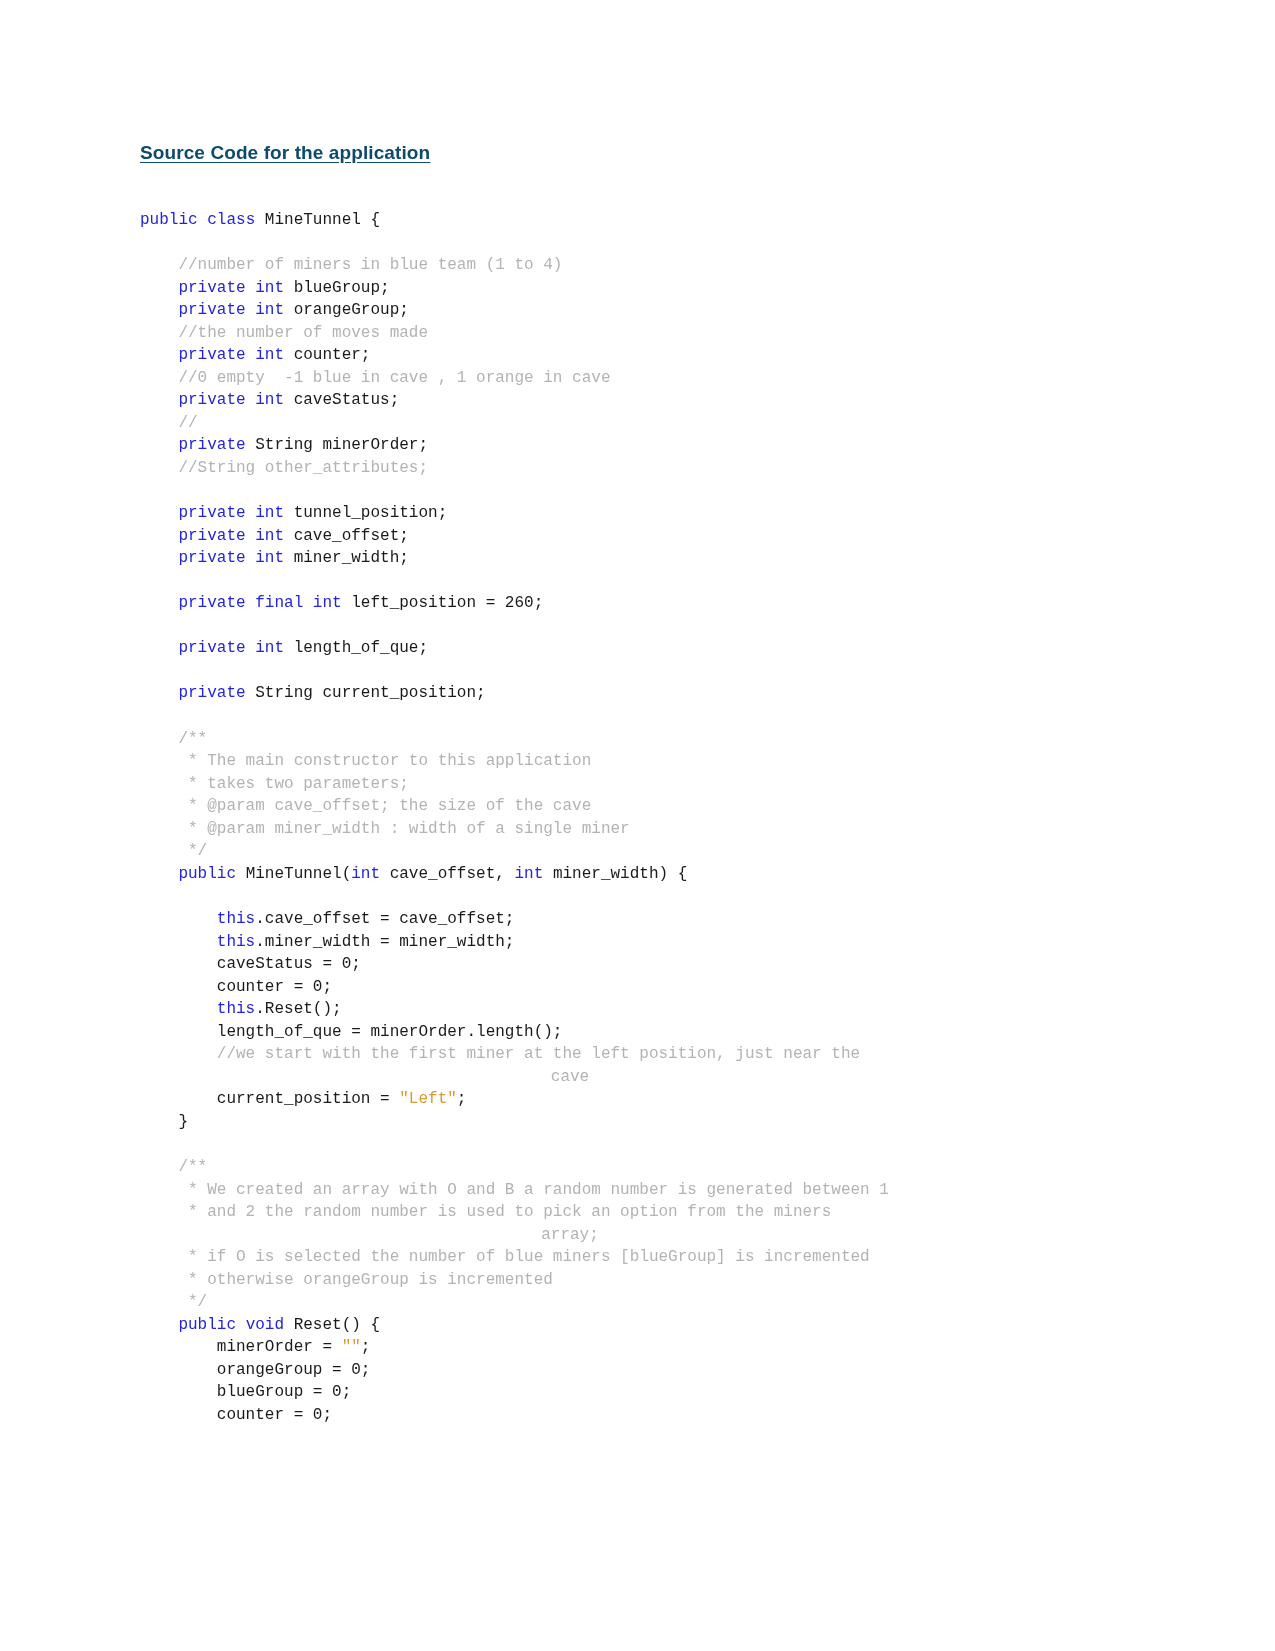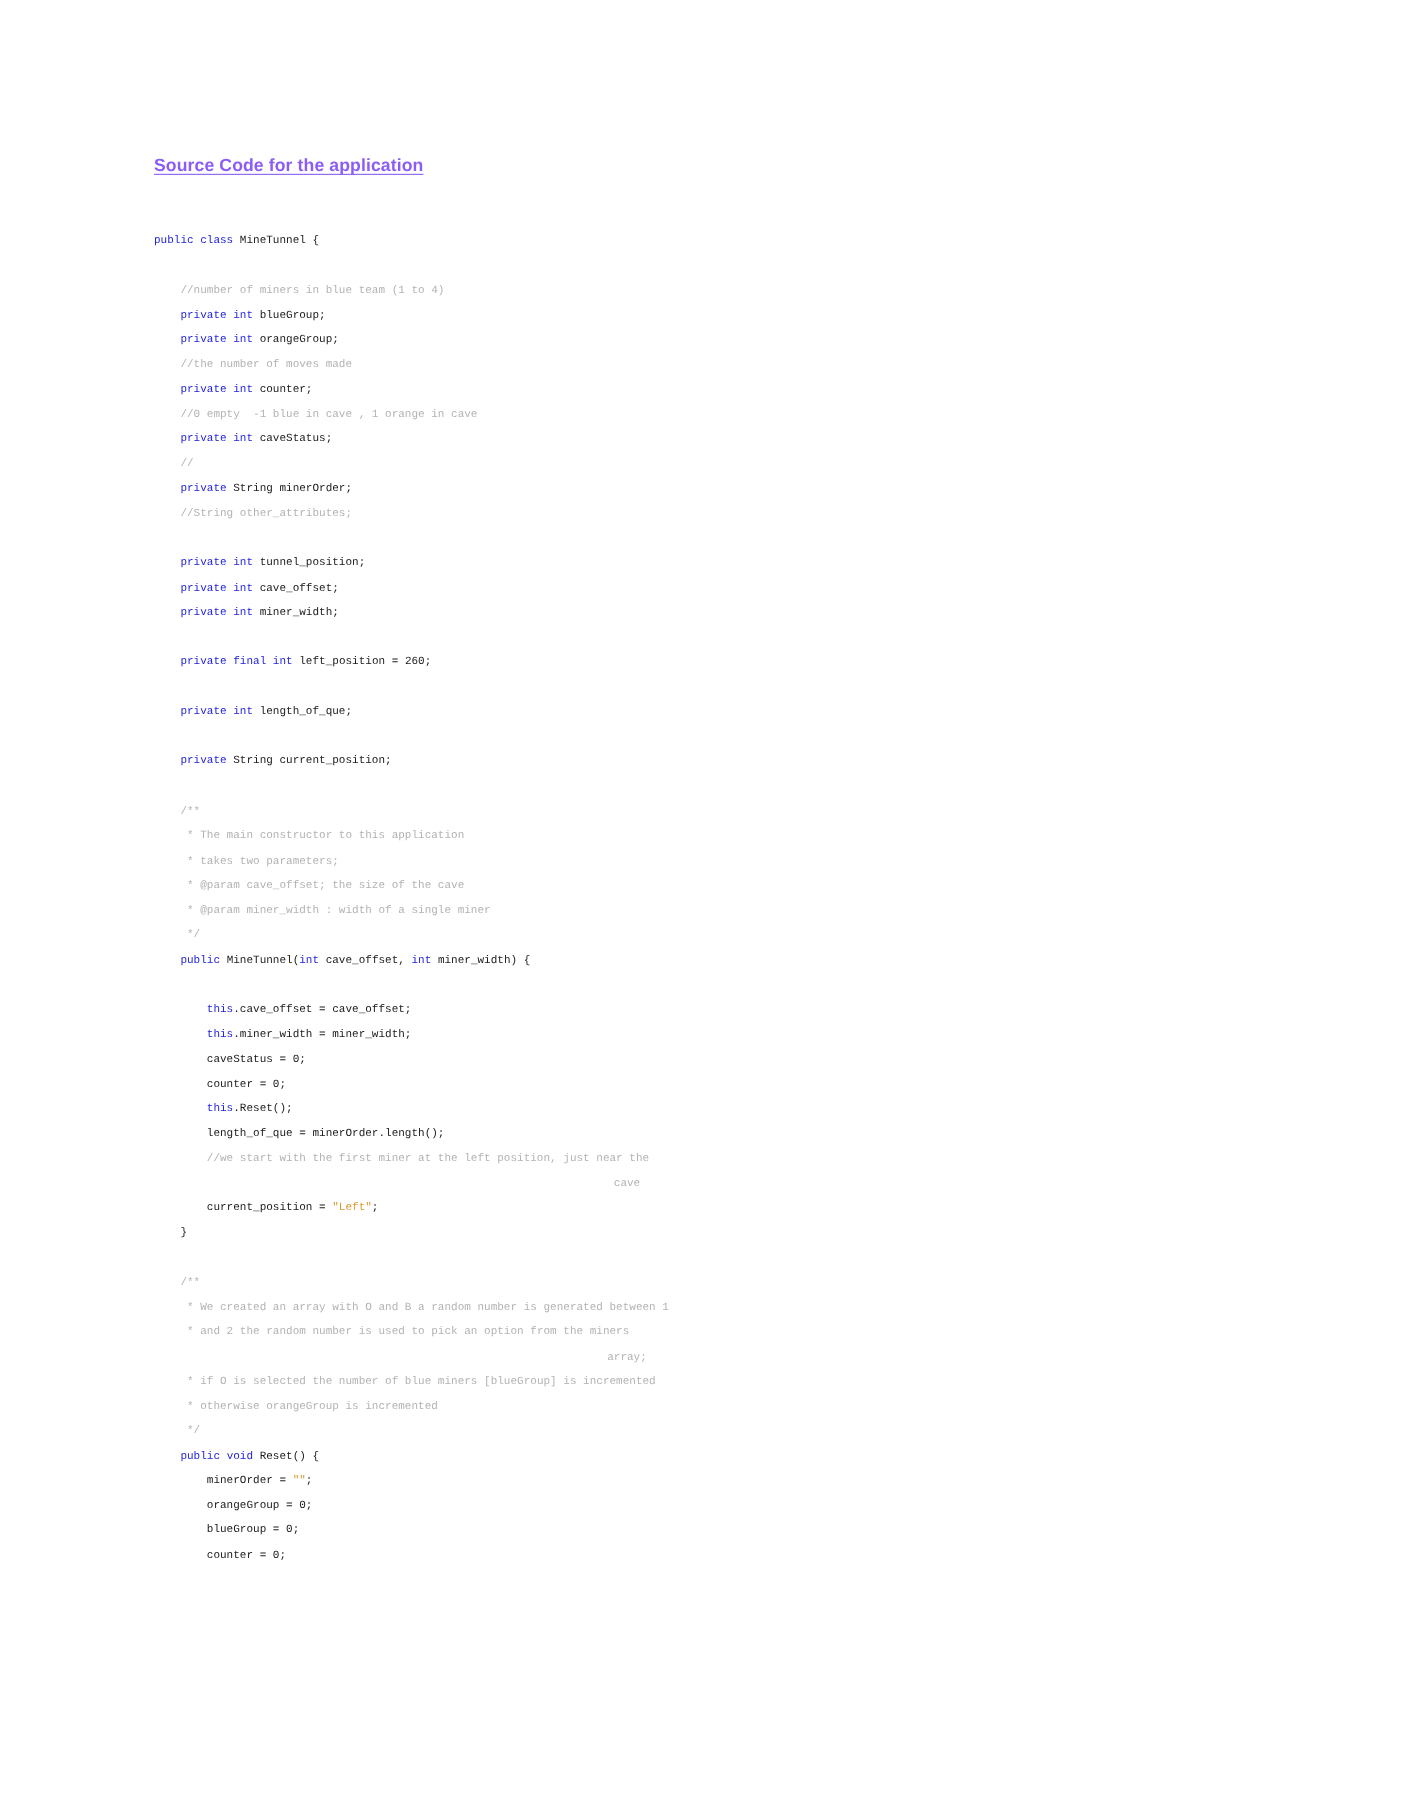--- a/index.html
+++ b/index.html
@@ -22,37 +22,37 @@
     background: #ffffff;
     box-sizing: border-box;
   }
 
   
   .doc-heading {
     position: absolute;
     left: 140px;
     top: 142px;
     font-family: "Liberation Sans", sans-serif;
-    font-size: 16px;
+    font-size: 19px;
     font-weight: bold;
-    color: #8b5cf6;
+    color: #0c4a6e;
     text-decoration: underline;
     text-underline-offset: 3px;
     letter-spacing: 0.1px;
     white-space: nowrap;
   }
 
   
   .code-block {
     position: absolute;
     left: 140px;
     top: 209px;
     width: 1000px;
     font-family: "Liberation Mono", "DejaVu Sans Mono", monospace;
-    font-size: 10px;
+    font-size: 16px;
     line-height: 22.55px;
     color: #1a1a1a;
     white-space: pre;
     letter-spacing: 0px;
   }
 
   .code-line {
     white-space: pre;
     min-height: 22.55px;
   }

